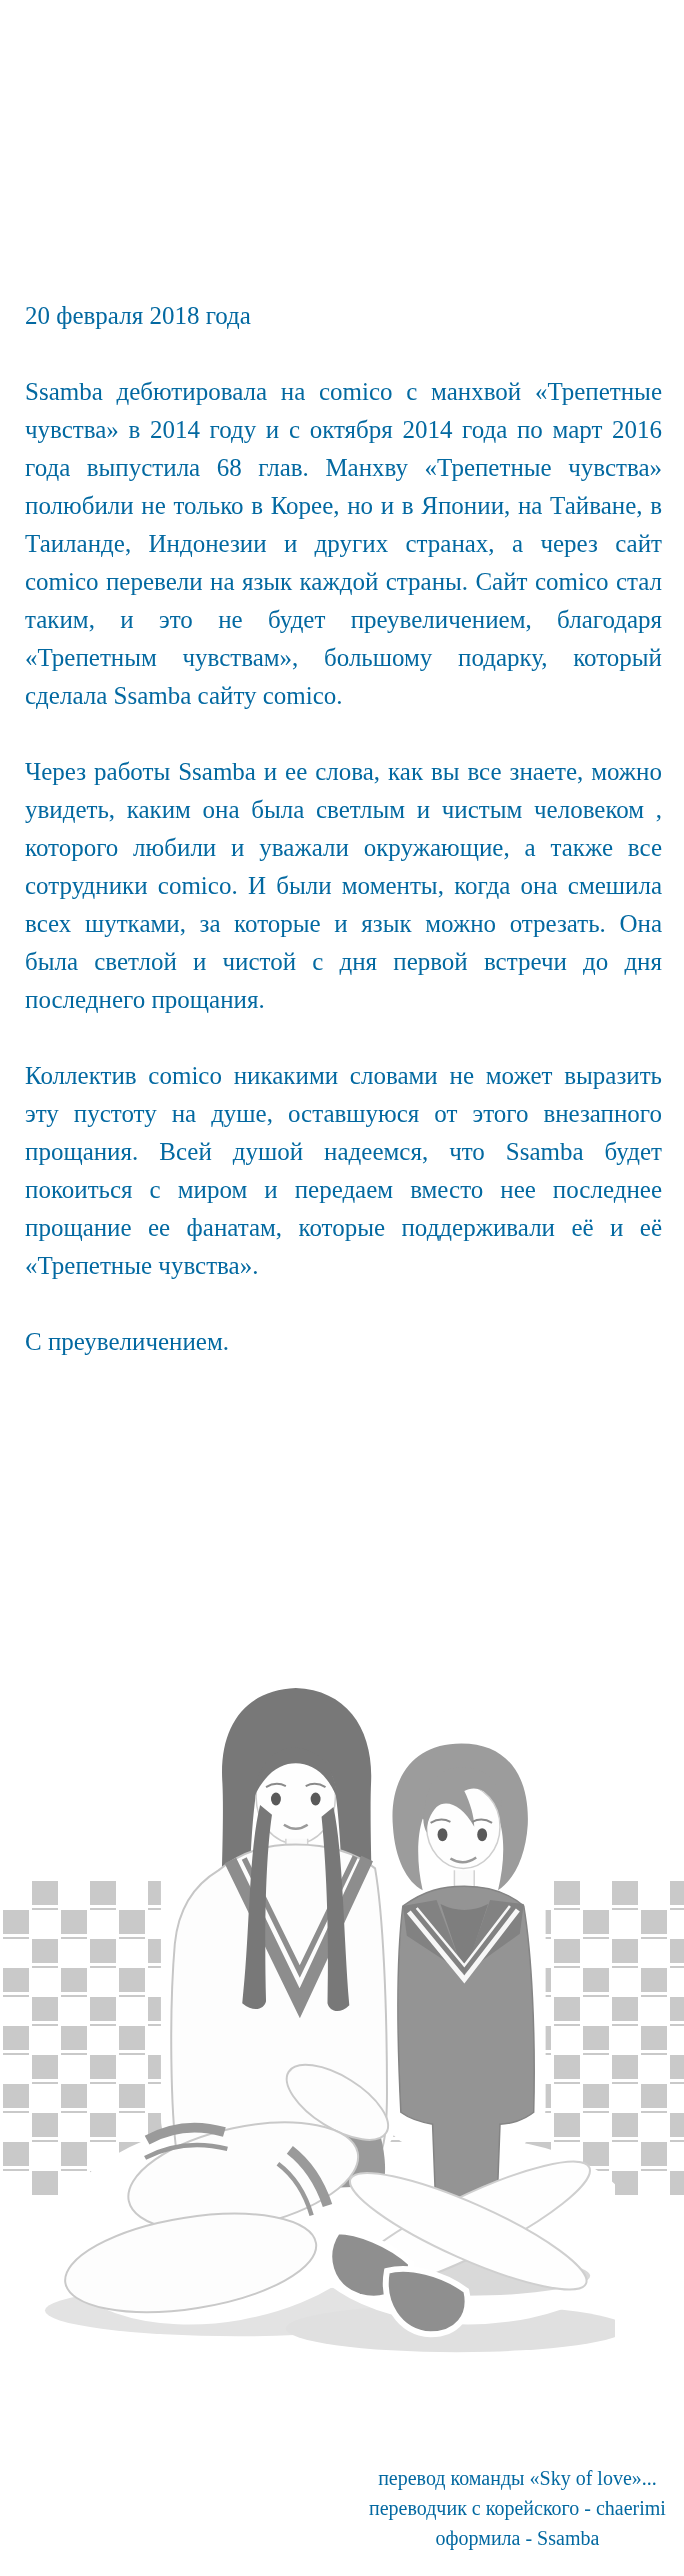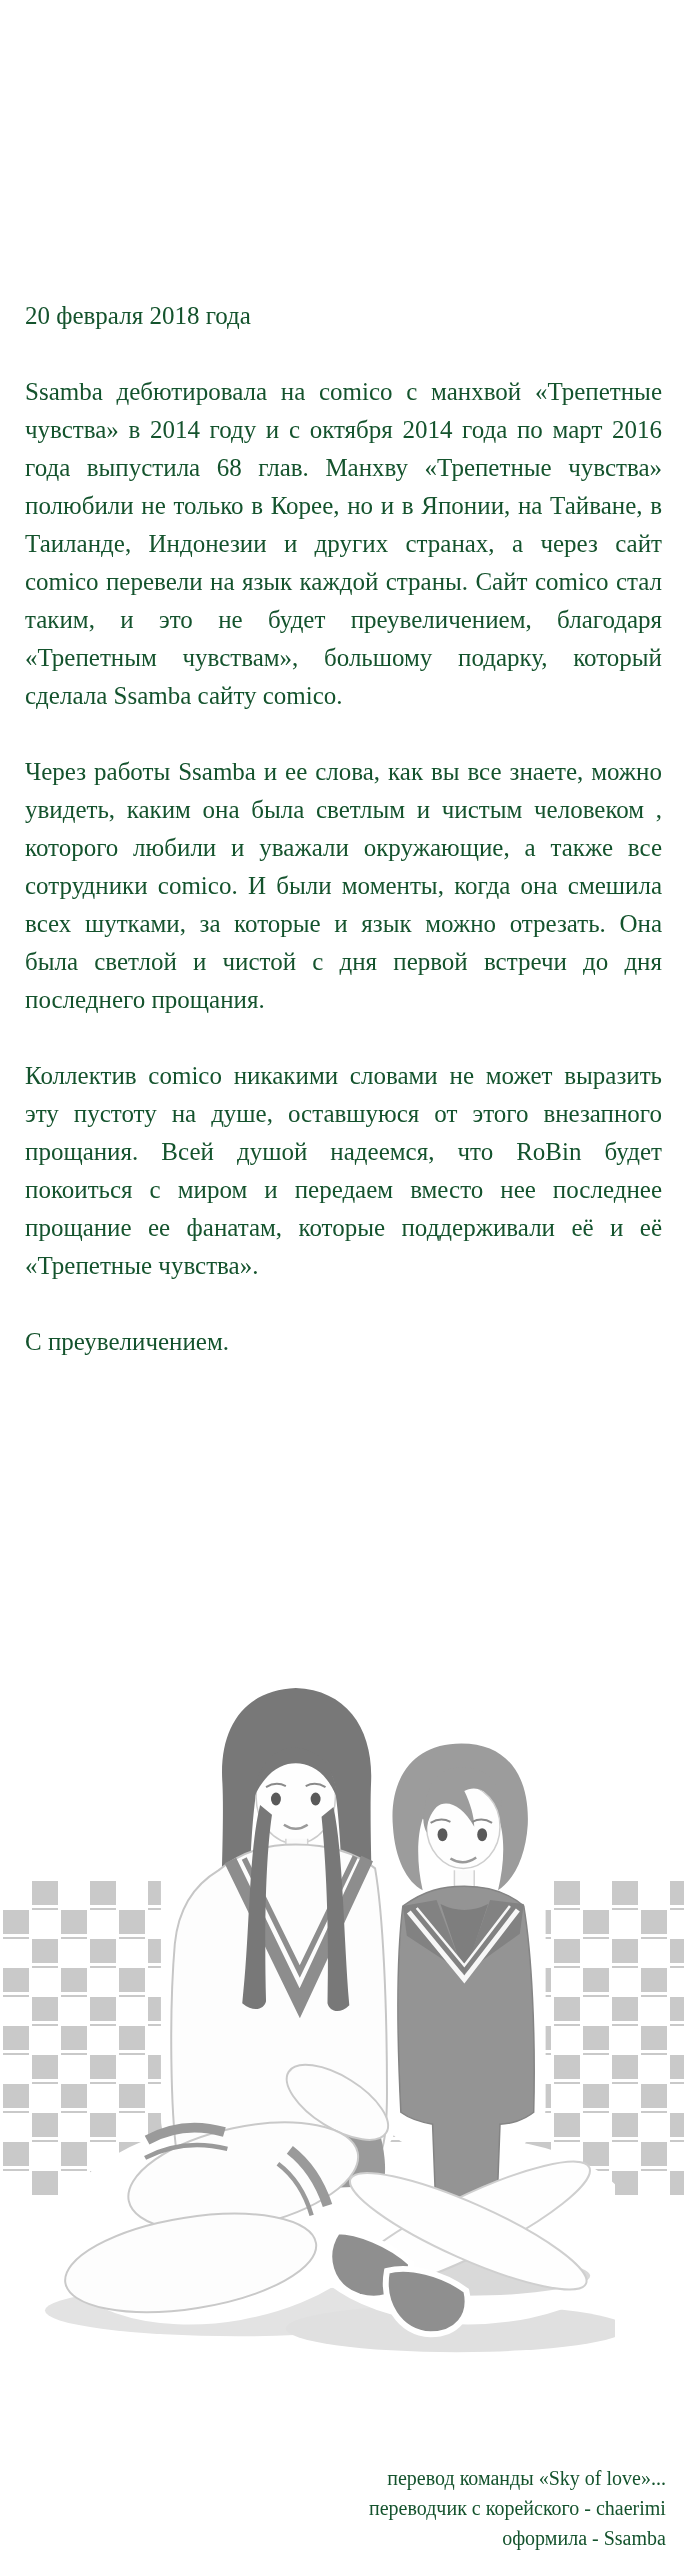--- a/index.html
+++ b/index.html
@@ -3,21 +3,21 @@
 <meta charset="utf-8">
 <style>
   html,body{margin:0;padding:0;background:#ffffff;}
   .page{
     position:relative;
     width:684px;
     height:2576px;
     background:#ffffff;
     overflow:hidden;
     font-family:"Liberation Serif","DejaVu Serif",serif;
-    color:#14532d;
+    color:#0369a1;
   }
   
   .memo{
     position:absolute;
     left:25px;
     top:297px;
     width:637px;
     font-size:25px;
     line-height:38px;
     text-align:justify;
@@ -44,34 +44,34 @@
     left:40px; top:0;
     width:575px; height:704px;
   }
   
   .credits{
     position:absolute;
     left:369px;
     top:2463px;
     font-size:20px;
     line-height:30px;
-    text-align:right;
+    text-align:center;
     white-space:nowrap;
   }
 </style>
 </head>
 <body>
 
 <div class="page">
 
   <section class="memo">
     <p>20 февраля 2018 года</p>
     <p>Ssamba дебютировала на comico с манхвой «Трепетные чувства» в 2014 году и с октября 2014 года по март 2016 года выпустила 68 глав. Манхву «Трепетные чувства» полюбили не только в Корее, но и в Японии, на Тайване, в Таиланде, Индонезии и других странах, а через сайт comico перевели на язык каждой страны. Сайт comico стал таким, и это не будет преувеличением, благодаря «Трепетным чувствам», большому подарку, который сделала Ssamba сайту comico.</p>
     <p>Через работы Ssamba и ее слова, как вы все знаете, можно увидеть, каким она была светлым и чистым человеком , которого любили и уважали окружающие, а также все сотрудники comico. И были моменты, когда она смешила всех шутками, за которые и язык можно отрезать. Она была светлой и чистой с дня первой встречи до дня последнего прощания.</p>
-    <p>Коллектив comico никакими словами не может выразить эту пустоту на душе, оставшуюся от этого внезапного прощания. Всей душой надеемся, что RoBin будет покоиться с миром и передаем вместо нее последнее прощание ее фанатам, которые поддерживали её и её «Трепетные чувства».</p>
+    <p>Коллектив comico никакими словами не может выразить эту пустоту на душе, оставшуюся от этого внезапного прощания. Всей душой надеемся, что Ssamba будет покоиться с миром и передаем вместо нее последнее прощание ее фанатам, которые поддерживали её и её «Трепетные чувства».</p>
     <p>С преувеличением.</p>
   </section>
 
   <div class="illustration">
     <div class="checker"></div>
 
     <svg class="girls" viewBox="0 0 580 710" xmlns="http://www.w3.org/2000/svg">
 
       <g>
         <ellipse cx="200" cy="640" rx="195" ry="26" fill="#e3e3e3"></ellipse>

